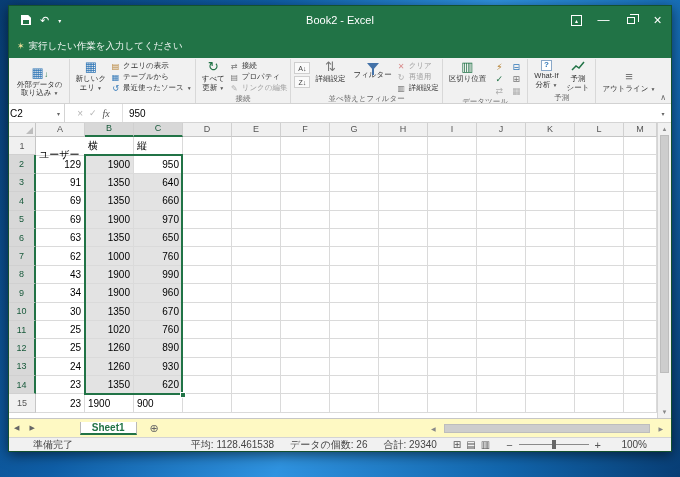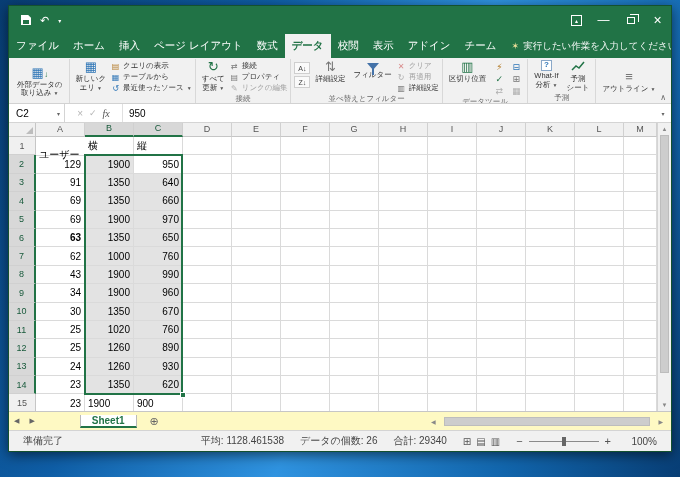--- a/index.html
+++ b/index.html
@@ -54,21 +54,21 @@
   .sortcol { display:flex; flex-direction:column; gap:2px; padding-top:3px; }
   .sorticon { font-size:7px; color:#444; border:1px solid #cfcfcf; background:#fafafa; width:16px; height:12px; display:flex; align-items:center; justify-content:center; }
   .funnel { width:0; height:0; border:6px solid transparent; border-top:7px solid #4472a8; border-bottom:0; position:relative; margin:3px 0 1px; }
   .funnel::after { content:""; position:absolute; left:-1px; top:-2px; width:2px; height:7px; background:#4472a8; }
   .icongrid { display:grid; grid-template-columns:16px 16px; grid-auto-rows:11px; gap:1px; padding-top:2px; }
   .gicon { display:flex; align-items:center; justify-content:center; font-size:9px; }
   .qbox { width:11px; height:11px; border:1px solid #8aa8c8; background:#fff; color:#2e75b6; font-size:8px; font-weight:bold; display:flex; align-items:center; justify-content:center; margin-bottom:1px; }
   .collapse-ribbon { position:absolute; right:5px; bottom:1px; font-size:8px; color:#666; }
   
   .formulabar { flex:none; height:19px; background:#fff; border-bottom:1px solid #d4d4d4; display:flex; align-items:stretch; font-size:10px; }
-  .namebox { width:56px; border-right:1px solid #d4d4d4; display:flex; align-items:center; padding:0 4px 0 7px; }
+  .namebox { width:56px; border-right:1px solid #d4d4d4; display:flex; align-items:center; padding:0 4px 0 1px; }
   .namebox .dd { margin-left:auto; font-size:6px; color:#666; }
   .fxc { width:58px; display:flex; align-items:center; justify-content:center; gap:6px; border-right:1px solid #e0e0e0; }
   .fxc .x { color:#b5b5b5; font-size:10px; } .fxc .ok { color:#b5b5b5; font-size:9px; }
   .fxc .fx { color:#555; font-family:"Liberation Serif","DejaVu Serif",serif; font-style:italic; font-size:10px; }
   .fvalue { flex:1; display:flex; align-items:center; padding-left:6px; }
   .fexpand { width:16px; display:flex; align-items:center; justify-content:center; font-size:6px; color:#666; }
   
   .sheetarea { flex:1; display:flex; min-height:0; }
   .gridwrap { flex:1; position:relative; overflow:hidden; background:#fff; }
   .colhead { display:flex; height:14px; }
@@ -92,21 +92,21 @@
   
   .tabsrow { flex:none; height:19px; background:#fef9c3; border-top:1px solid #c6c6c6; display:flex; align-items:center; position:relative; font-size:10px; }
   .tnav { color:#666; font-size:7px; display:flex; align-items:center; padding:0 5px; }
   .sheettab { margin-left:40px; display:flex; align-items:center; padding:0 11px; background:#fff; border-left:1px solid #b9b9b9; border-right:1px solid #b9b9b9; border-bottom:2px solid #217346; color:#217346; font-weight:bold; }
   .addsheet { margin-left:13px; display:flex; align-items:center; color:#666; font-size:11px; }
   .hscroll { position:absolute; right:4px; top:3px; width:240px; height:13px; display:flex; align-items:center; }
   .hs-btn { font-size:6px; color:#888; padding:0 4px; }
   .hs-track { flex:1; height:9px; position:relative; }
   .hs-thumb { position:absolute; left:4px; right:4px; top:0; height:9px; background:#cdcdcd; border:1px solid #bdbdbd; }
   
-  .statusbar { flex:none; height:21px; background:#f1f1f1; border-top:1px solid #d4d4d4; display:flex; align-items:center; font-size:10px; color:#444; padding:0 14px; gap:16px; white-space:nowrap; }
+  .statusbar { flex:none; height:14px; background:#f1f1f1; border-top:1px solid #d4d4d4; display:flex; align-items:center; font-size:10px; color:#444; padding:0 24px; gap:16px; white-space:nowrap; }
   .ready { margin-right:auto; }
   .viewicons { display:flex; gap:5px; font-size:10px; color:#555; }
   .zoomctl { display:flex; align-items:center; gap:6px; }
   .zbtn { font-size:11px; color:#555; }
   .ztrack { width:70px; height:11px; position:relative; }
   .ztrack::before { content:""; position:absolute; left:0; right:0; top:5px; height:1px; background:#8a8a8a; }
   .ztick { position:absolute; left:50%; top:2px; width:1px; height:7px; background:#8a8a8a; }
   .zthumb { position:absolute; left:50%; top:1px; width:4px; height:9px; background:#666; transform:translateX(-50%); }
   .zoomtext { width:30px; text-align:right; }
 </style>
@@ -114,45 +114,34 @@
 <body>
 
 <div class="window">
 
   <div class="titlebar">
     <div class="qat">
       <span class="floppy"></span>
       <span class="glyph">↶</span>
       <span class="tiny">▾</span>
     </div>
+    <div class="win-title">Book2 - Excel</div>
     <div class="tb-right">
       <span class="tb-btn">
           <span class="rdo-box">▴</span>
         </span>
       <span class="tb-btn">—</span>
       <span class="tb-btn">
           <span class="restore"></span>
         </span>
       <span class="tb-btn" style="font-size:14px;">×</span>
     </div>
   </div>
 
   <div class="tabstrip">
-    <div id="ribbon-tabs" style="display:flex;align-items:stretch;">
-        <div class="rtab">ファイル</div>
-        <div class="rtab">ホーム</div>
-        <div class="rtab">挿入</div>
-        <div class="rtab">ページ レイアウト</div>
-        <div class="rtab">数式</div>
-        <div class="rtab active">データ</div>
-        <div class="rtab">校閲</div>
-        <div class="rtab">表示</div>
-        <div class="rtab">アドイン</div>
-        <div class="rtab">チーム</div>
-      </div>
     <div class="tellme">
       <span class="bulb">✶</span>
       <span>実行したい作業を入力してください</span>
     </div>
 
   </div>
 
   <div class="ribbon">
 
     <div class="rgroup">
@@ -403,21 +392,21 @@
             <div class="cell"></div>
             <div class="cell"></div>
             <div class="cell"></div>
             <div class="cell"></div>
             <div class="cell"></div>
             <div class="cell"></div>
             <div class="cell"></div>
           </div>
           <div class="gr">
             <div class="rh sel">6</div>
-            <div class="cell" style="justify-content: flex-end; font-weight: bold;">63</div>
+            <div class="cell" style="justify-content: flex-end;">63</div>
             <div class="cell selfill" style="justify-content: flex-end;">1350</div>
             <div class="cell selfill" style="justify-content: flex-end;">650</div>
             <div class="cell"></div>
             <div class="cell"></div>
             <div class="cell"></div>
             <div class="cell"></div>
             <div class="cell"></div>
             <div class="cell"></div>
             <div class="cell"></div>
             <div class="cell"></div>

